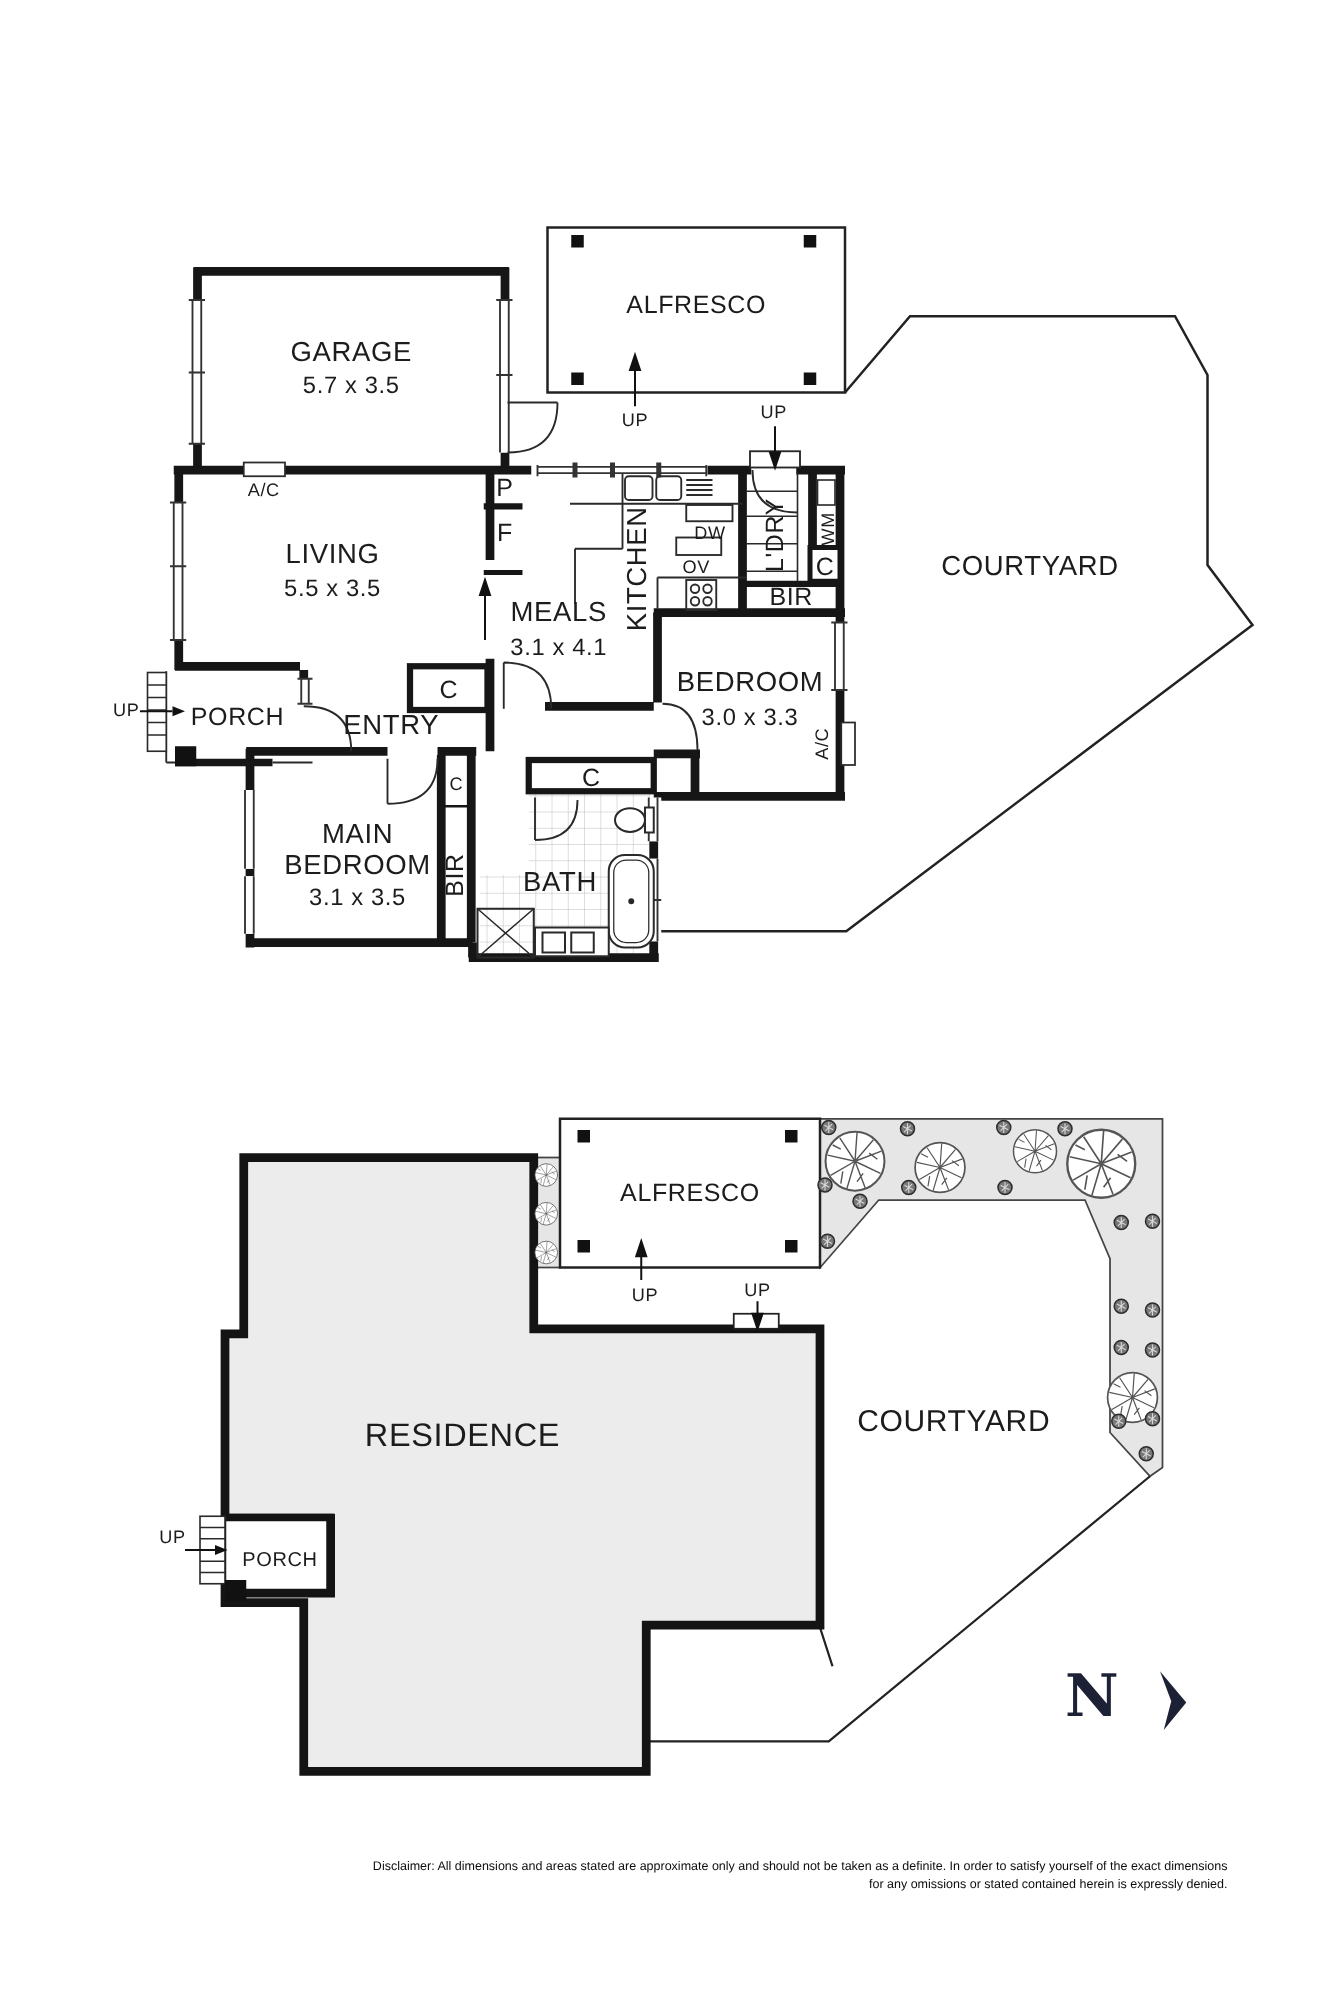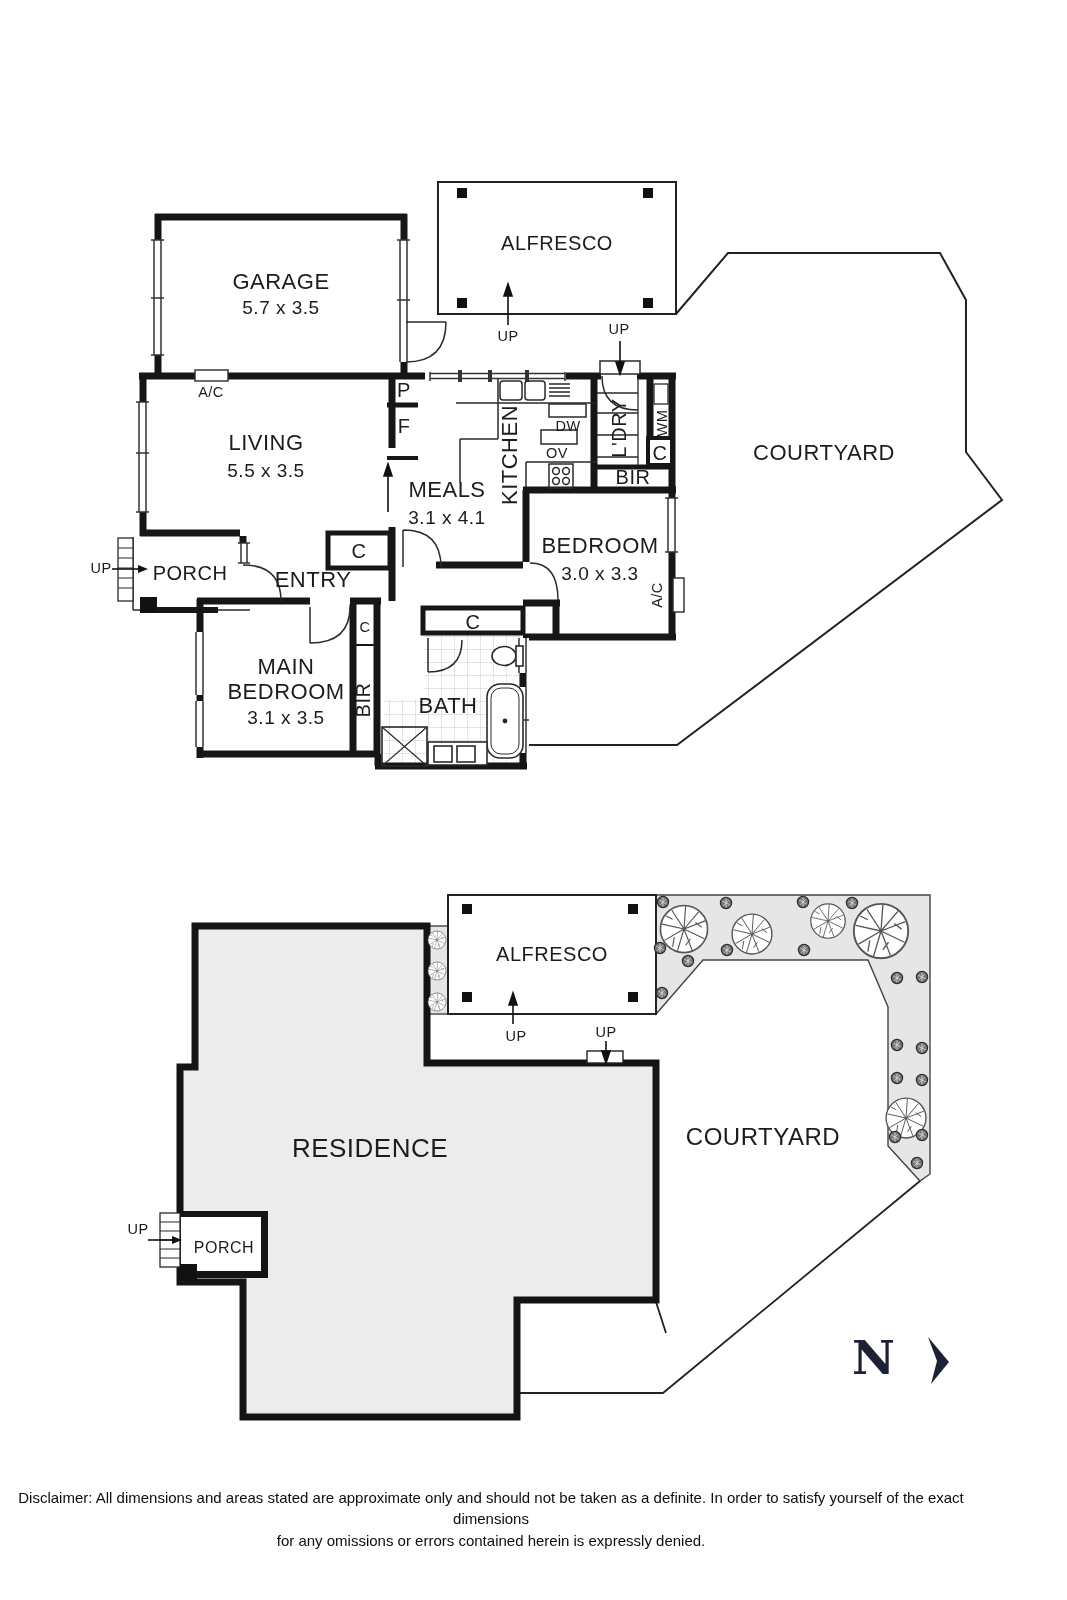--- a/index.html
+++ b/index.html
@@ -6,22 +6,22 @@
   #canvas{position:relative;width:1067px;height:1600px;background:#ffffff;overflow:hidden;
           font-family:"Liberation Sans", sans-serif;}
   svg{position:absolute;left:0;top:0;}
   text{fill:#1c1c1c;font-family:"Liberation Sans", sans-serif;letter-spacing:.5px;}
   .room{font-size:22px;}
   .room-sm{font-size:20px;}
   .dim{font-size:19px;}
   .tag{font-size:14.5px;}
   .big{font-size:26px;}
   .mid{font-size:24px;}
-  #disclaimer{position:absolute;left:0;top:1487px;width:982px;text-align:center;
-              font-size:15px;line-height:1.42;color:#0d0d0d;}
+  #disclaimer{position:absolute;left:0;top:1487px;width:982px;text-align:right;
+              font-size:10px;line-height:1.42;color:#0d0d0d;}
   #north-n{position:absolute;left:852px;top:1330px;font-family:"DejaVu Serif", serif;
            font-size:47px;font-weight:bold;color:#1d2136;}
 </style>
 </head>
 <body>
 
 <div id="canvas">
 <svg width="1067" height="1600" viewBox="0 0 1067 1600">
   <defs>
     <pattern id="tiles" width="13" height="13" patternUnits="userSpaceOnUse">
@@ -311,15 +311,15 @@
     </g>
   </g>
 
   <polygon points="928,1337 949,1362 931,1384 937,1361" fill="#1d2136"></polygon>
 </svg>
 
 <div id="north-n">N</div>
 
 <div id="disclaimer">
   <div>Disclaimer: All dimensions and areas stated are approximate only and should not be taken as a definite. In order to satisfy yourself of the exact dimensions</div>
-  <div>for any omissions or errors contained herein is expressly denied.</div>
+  <div>for any omissions or stated contained herein is expressly denied.</div>
 </div>
 </div>
 
 </body></html>

